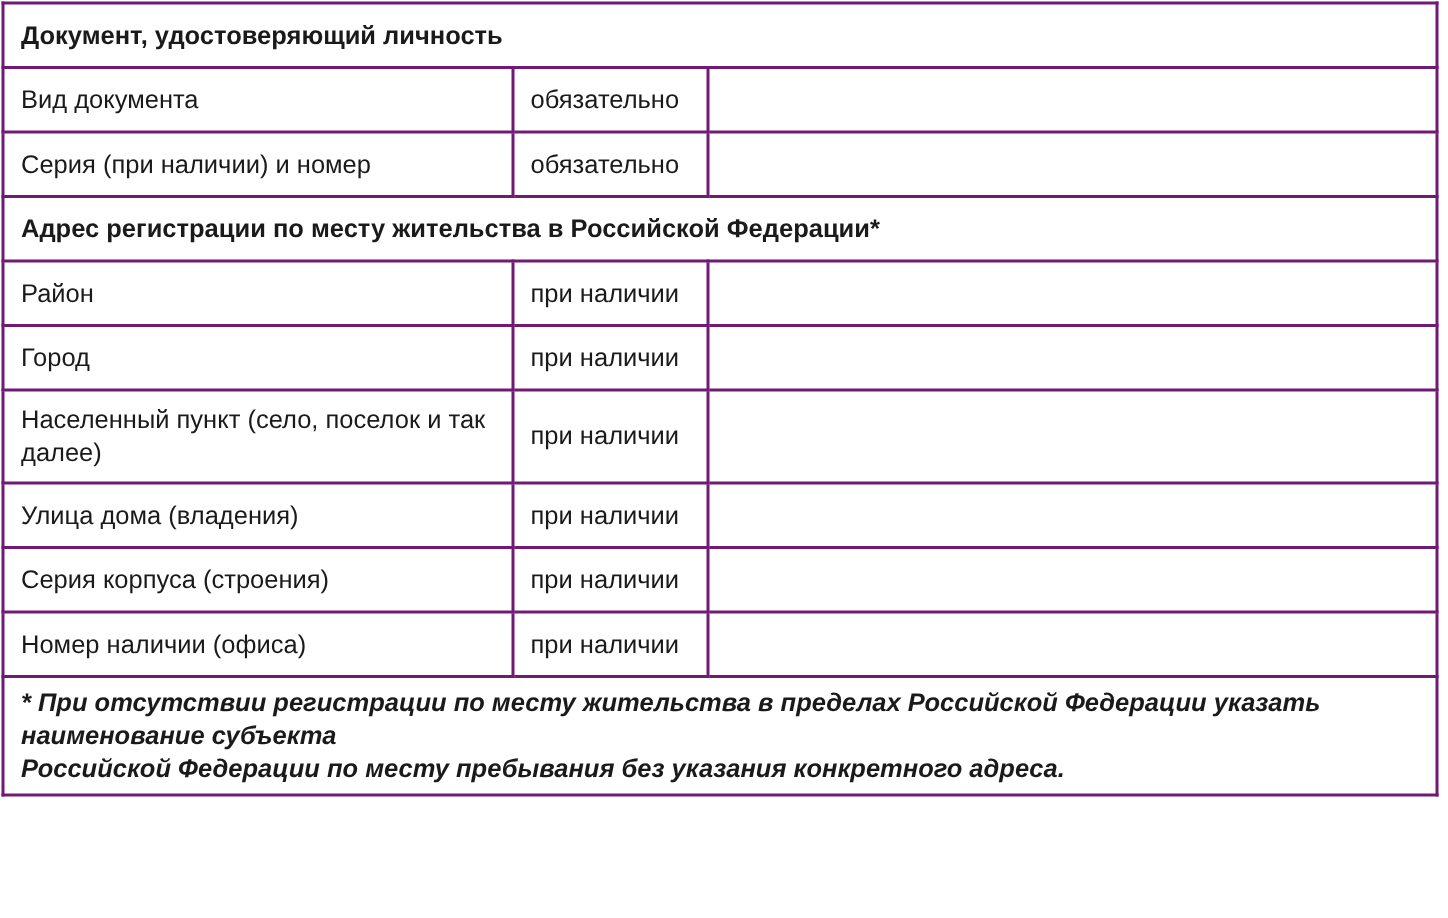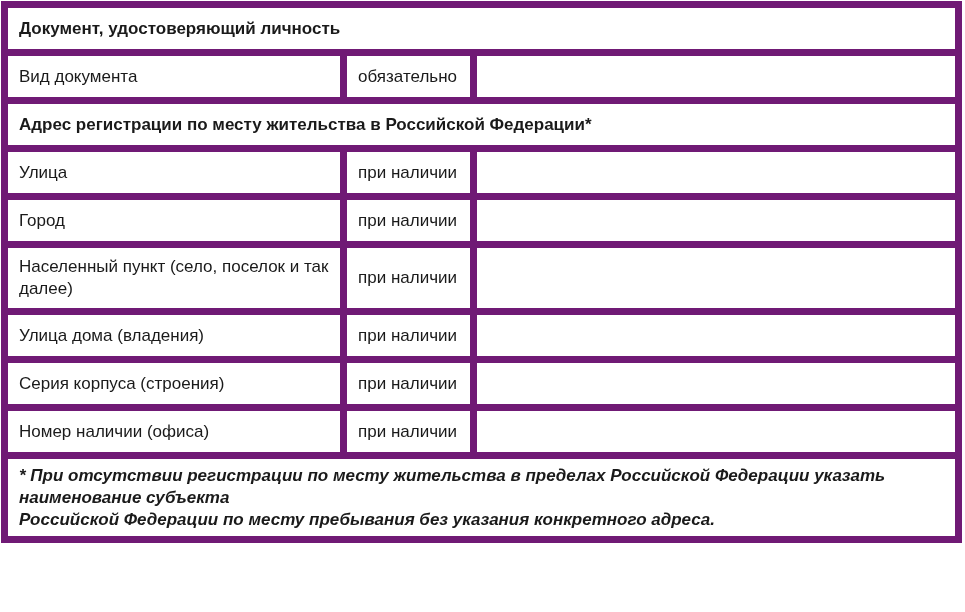--- a/index.html
+++ b/index.html
@@ -18,21 +18,21 @@
   table.doc-table {
     border-collapse: collapse;
     width: 958px;
     table-layout: fixed;
     border: 2px solid #000000;
   }
   col.c1 { width: 339px; }
   col.c2 { width: 130px; }
   col.c3 { width: 485px; }
   td {
-    border: 7px solid #701a75;
+    border: 2px solid #701a75;
     font-size: 17px;
     line-height: 1.28;
     vertical-align: middle;
     padding: 6px 11px;
     white-space: pre-line;
     overflow: hidden;
   }
   tr.single td   { height: 29px; }   
   tr.double td   { height: 48px; }   
   tr.section td  { height: 29px; font-weight: 700; }
@@ -52,28 +52,33 @@
       <tr class="section">
     <td colspan="3">Документ, удостоверяющий личность</td>
   </tr>
 
   <tr class="single">
     <td>Вид документа</td>
     <td>обязательно</td>
     <td></td>
   </tr>
 
+  <tr class="single">
+    <td>Серия (при наличии) и номер</td>
+    <td>обязательно</td>
+    <td></td>
+  </tr>
 
   <tr class="section">
     <td colspan="3">Адрес регистрации по месту жительства в Российской Федерации*</td>
   </tr>
 
 
   <tr class="single">
-    <td>Улица</td>
+    <td>Район</td>
     <td>при наличии</td>
     <td></td>
   </tr>
 
   <tr class="single">
     <td>Город</td>
     <td>при наличии</td>
     <td></td>
   </tr>
 

